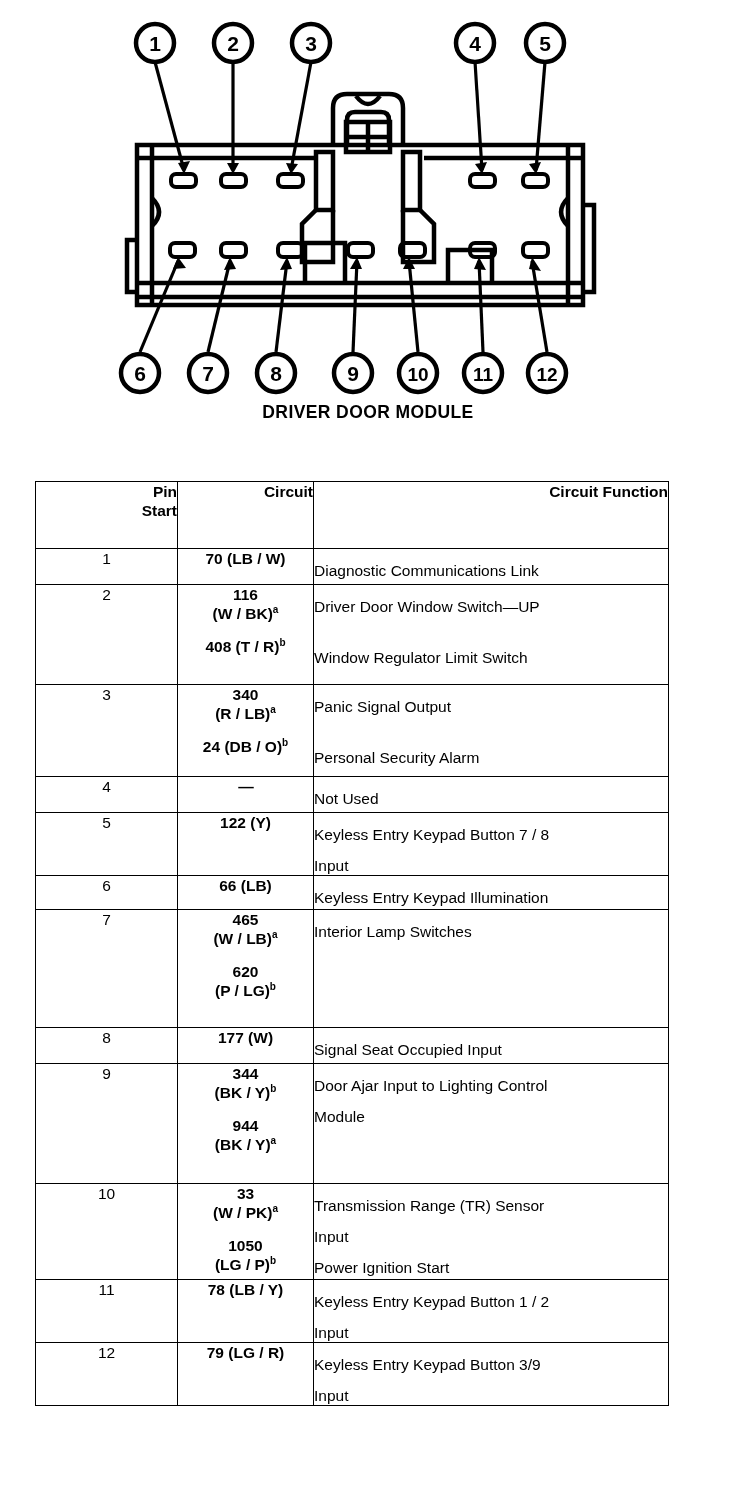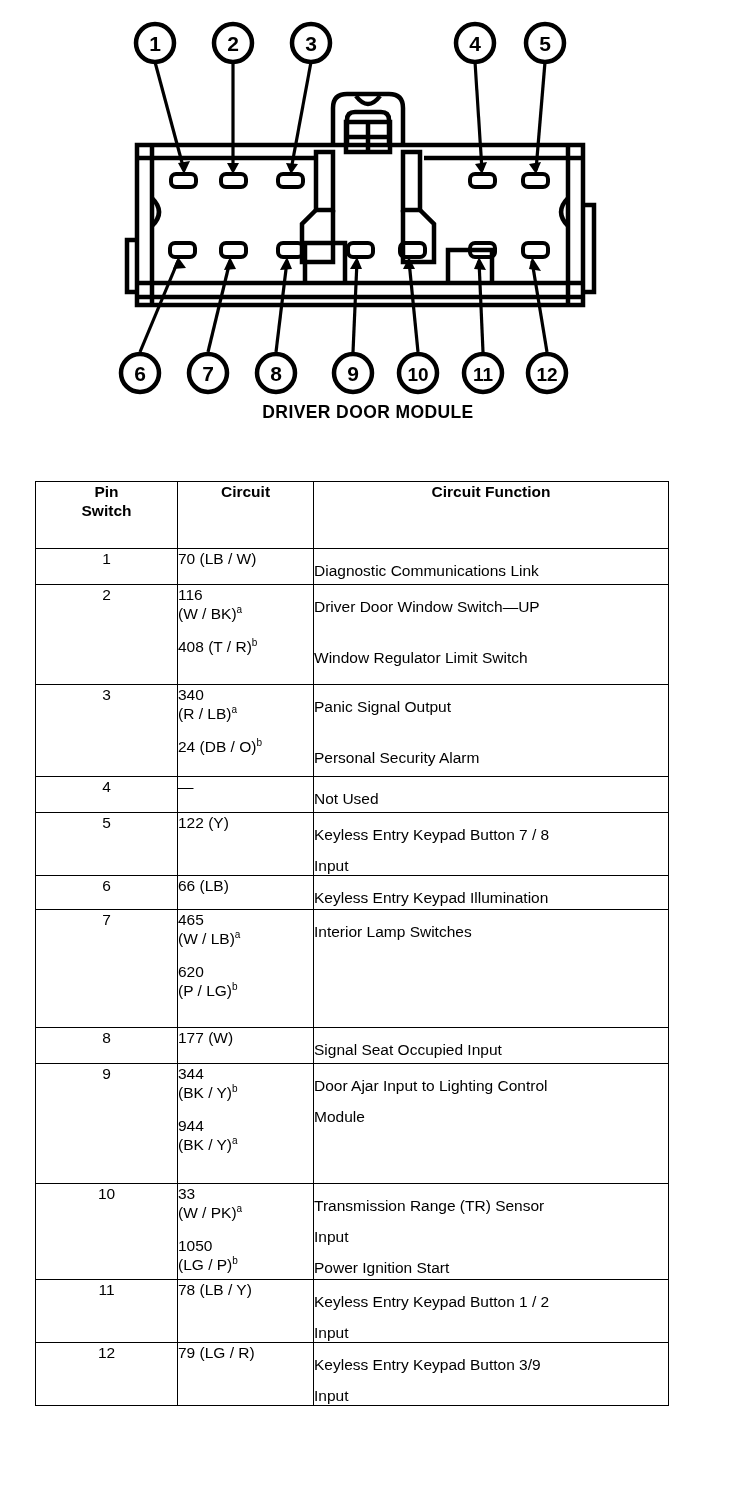--- a/index.html
+++ b/index.html
@@ -24,23 +24,23 @@
   }
   #pintable td,#pintable th{
     border:1.7px solid #000;vertical-align:top;padding:0;
     font-size:15.5px;line-height:19px;
   }
   #pintable th{font-weight:bold;}
   col.c-pin{width:142px;}
   col.c-cir{width:136px;}
   col.c-fun{width:355px;}
 
-  .hd{height:66px;text-align:center;vertical-align:middle;font-size:15.5px;margin-top:22px;}
+  .hd{height:66px;text-align:right;vertical-align:middle;font-size:15.5px;margin-top:22px;}
   .pin{text-align:center;padding-top:7px;font-size:15.5px;}
-  .cir{padding-top:7px;font-size:15px;}
+  .cir{text-align:center;padding-top:7px;font-size:15px;font-weight:bold;}
   .fun{padding:6px 0 0 8px;font-size:15.5px;}
   .cir .l2{display:block;}
   .gap{display:block;height:14px;}
   .funline{display:block;margin-top:12px;}
   .funspace{display:block;height:20px;}
   sup{font-size:10px;vertical-align:super;line-height:0;}
   .dash{letter-spacing:-1px;}
 </style>
 </head>
 <body>
@@ -187,21 +187,21 @@
 <table id="pintable">
   <colgroup>
       <col class="c-pin">
       <col class="c-cir">
       <col class="c-fun">
     </colgroup>
   <thead>
     <tr>
       <th class="hd">
         <span>Pin</span><br>
-        <span>Switch</span>
+        <span>Start</span>
       </th>
       <th class="hd">Circuit</th>
       <th class="hd">Circuit Function</th>
     </tr>
   </thead>
   <tbody id="tbody">
       <tr style="height: 36px;">
         <td class="pin">1</td>
         <td class="cir"><span>70 (LB / W)</span></td>
         <td class="fun">

